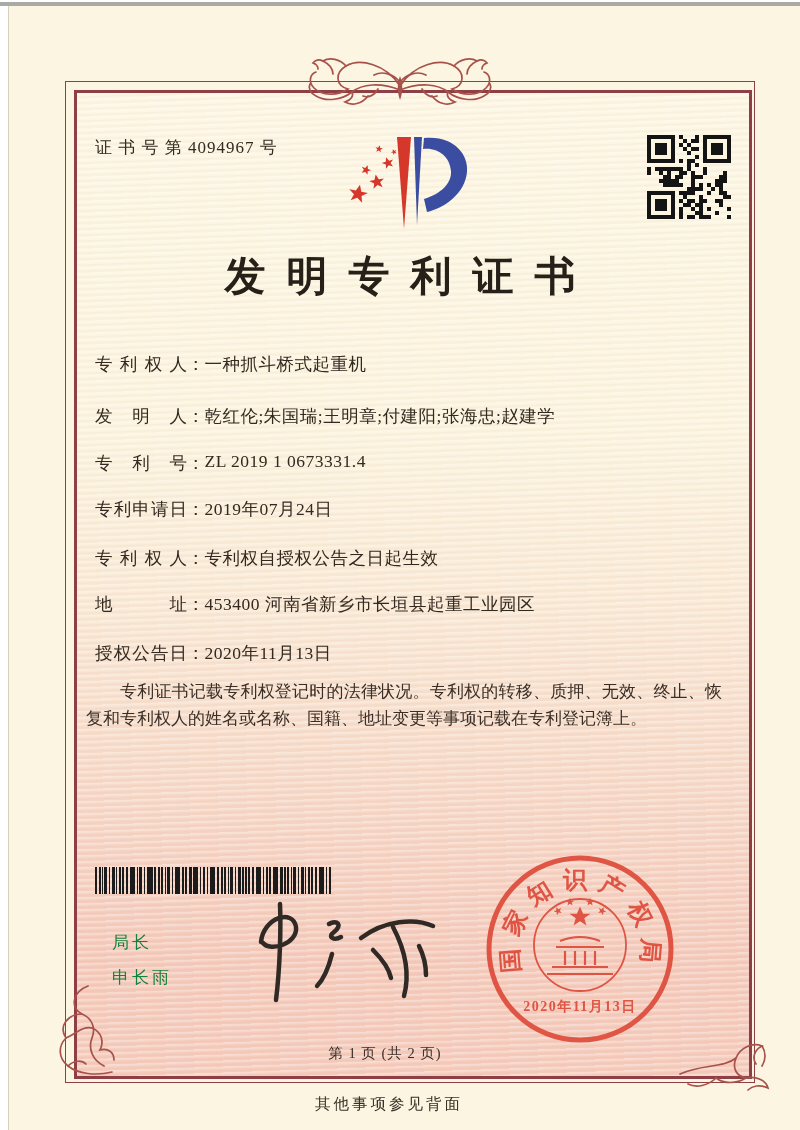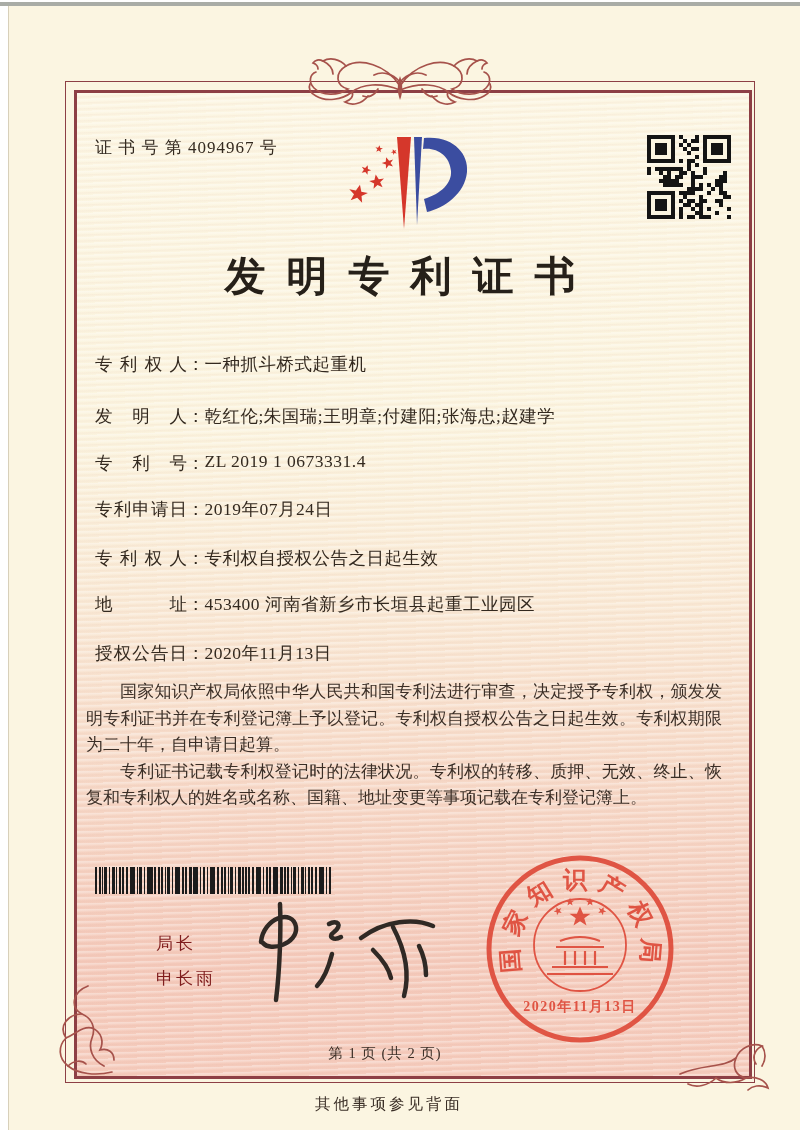--- a/index.html
+++ b/index.html
@@ -44,22 +44,22 @@
     text-align:justify;
   }
   #body-text p{margin:0;text-indent:2em;}
   #barcode{
     left:95px;top:867px;width:238px;height:27px;
     background-image:
       repeating-linear-gradient(90deg,#1b1b1b 0 1.5px,rgba(0,0,0,0) 1.5px 3.5px),
       repeating-linear-gradient(90deg,#1b1b1b 0 2px,rgba(0,0,0,0) 2px 9px),
       repeating-linear-gradient(90deg,rgba(0,0,0,0) 0 5px,#1b1b1b 5px 6.5px,rgba(0,0,0,0) 6.5px 13px);
   }
-  #signer{left:112px;top:926px;font-family:Liberation Serif, serif;
-    font-size:17px;letter-spacing:3px;color:#7f1d1d;line-height:35px;margin-left:44px;}
+  #signer{left:112px;top:926px;font-family:Liberation Mono, monospace;
+    font-size:17px;letter-spacing:3px;color:#15803d;line-height:35px;}
   #footer-page{left:0;right:30px;top:1044px;text-align:center;font-size:14.5px;color:#3a2e26;letter-spacing:1px;}
   #footer-note{left:8px;right:30px;top:1094px;text-align:center;font-size:15.5px;color:#3a2e26;letter-spacing:3px;}
   svg{display:block;}
   .seal-text{font-family:"Liberation Serif","DejaVu Serif",serif;}
 </style>
 </head>
 <body>
 
 <div id="paper" class="abs"></div>
 <div id="scan-edge-top" class="abs"></div>
@@ -260,21 +260,20 @@
   <span class="f-label">专利权人</span><span class="f-colon">：</span><span class="f-value">专利权自授权公告之日起生效</span>
 </div>
 <div class="abs field-row" style="top:592px;">
   <span class="f-label">地址</span><span class="f-colon">：</span><span class="f-value">453400 河南省新乡市长垣县起重工业园区</span>
 </div>
 <div class="abs field-row" style="top:641px;">
   <span class="f-label">授权公告日</span><span class="f-colon">：</span><span class="f-value">2020年11月13日</span>
 </div>
 
 <div id="body-text" class="abs">
-  <p>国家知识产权局依照中华人民共和国专利法进行审查，决定授予专利权，颁发发明专利证书并在专利登记簿上予以登记。专利权自授权公告之日起生效。专利权期限为二十年，自申请日起算。</p>
   <p>专利证书记载专利权登记时的法律状况。专利权的转移、质押、无效、终止、恢复和专利权人的姓名或名称、国籍、地址变更等事项记载在专利登记簿上。</p>
 </div>
 
 <div id="barcode" class="abs"></div>
 
 <div id="signer" class="abs">
   <div>局长</div>
   <div>申长雨</div>
 </div>
 

